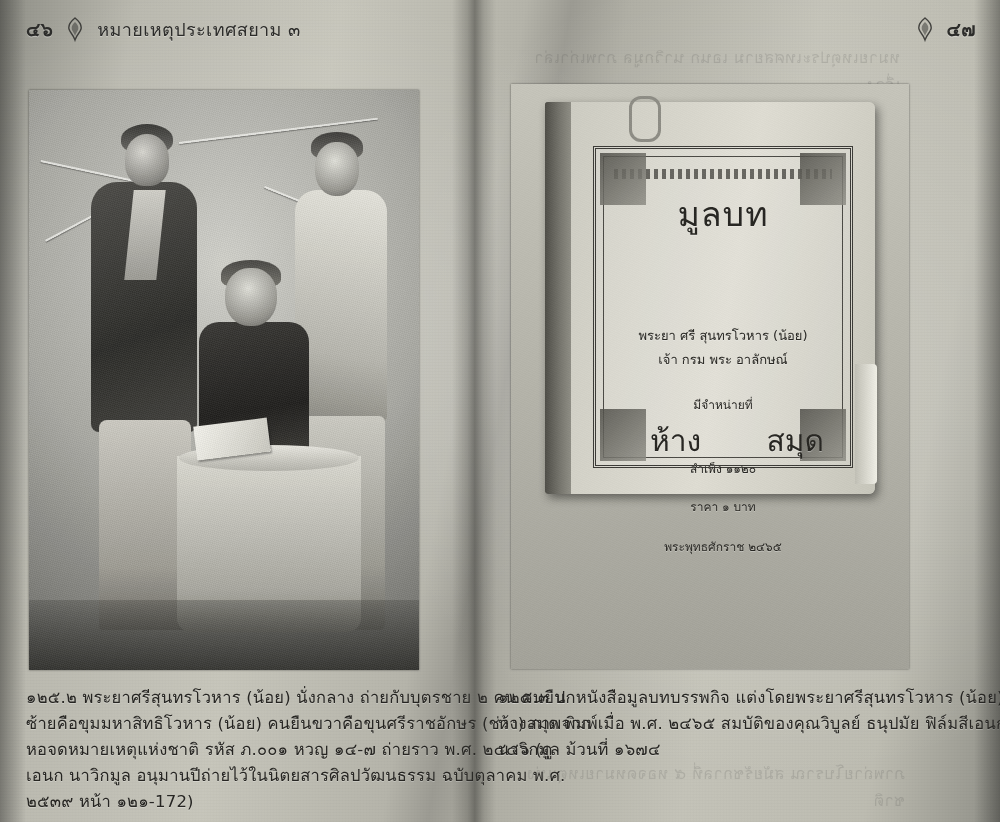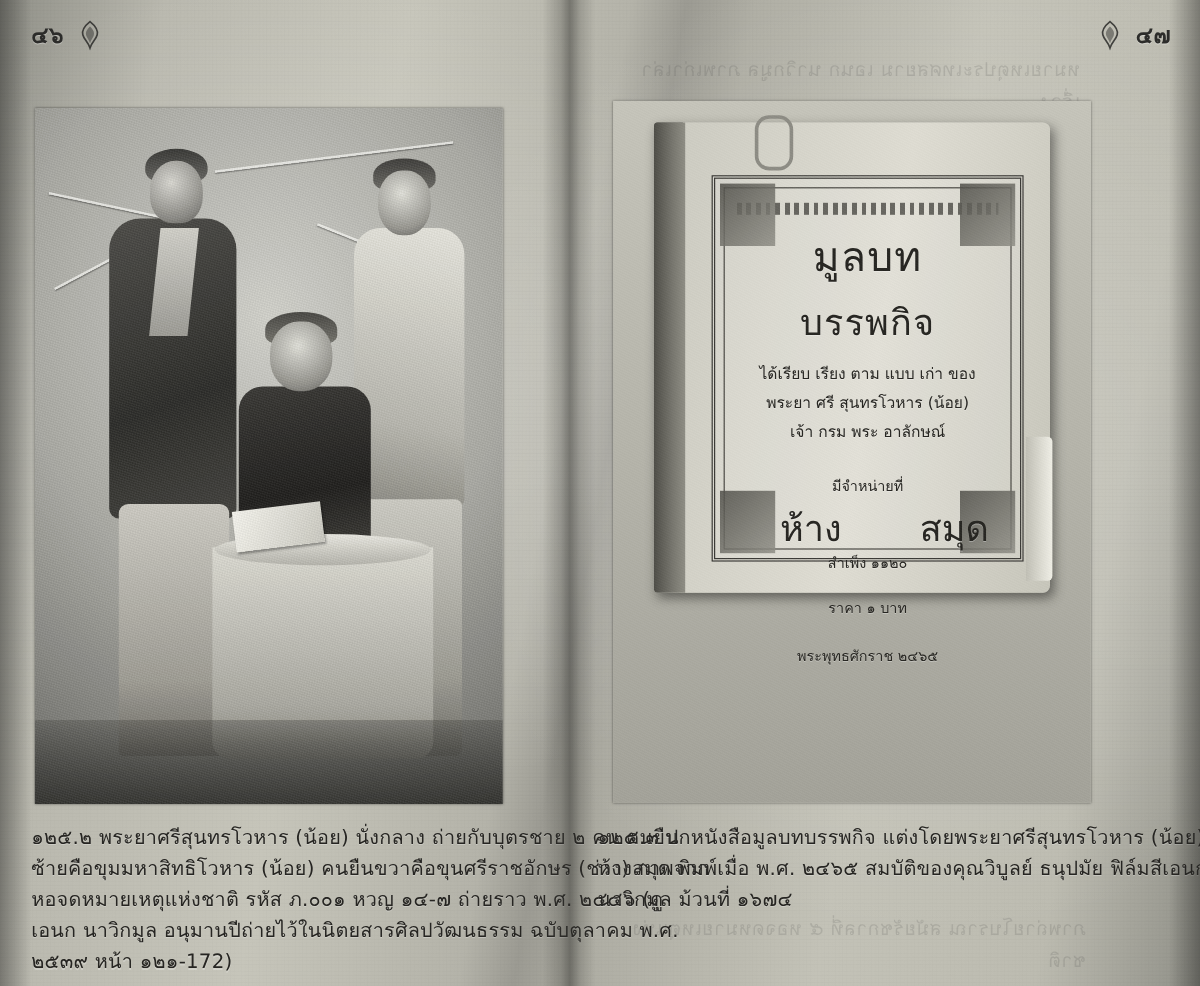--- a/index.html
+++ b/index.html
@@ -238,20 +238,21 @@
   <div class="ghost ghost-2">ภาพถ่ายโบราณ สมัยรัชกาลที่ ๕ หอจดหมายเหตุแห่งชาติ</div>
 
   <div class="hdr hdr-left">
     <span class="folio">๔๖</span>
     <span class="orn">
       <svg width="26" height="26" viewBox="0 0 26 26">
         <path d="M13 2 C8 6 6 9 7 13 C8 17 11 18 13 24 C15 18 18 17 19 13 C20 9 18 6 13 2 Z" fill="none" stroke="#2c2c2a" stroke-width="1.4"></path>
         <path d="M13 6 C10 9 9 11 10 14 C11 16 12 17 13 20 C14 17 15 16 16 14 C17 11 16 9 13 6 Z" fill="#2c2c2a" opacity=".55"></path>
       </svg>
     </span>
+    <span class="hdr-title">หมายเหตุประเทศสยาม ๓</span>
   </div>
 
   <div class="hdr hdr-right">
     <span class="orn">
       <svg width="26" height="26" viewBox="0 0 26 26">
         <path d="M13 2 C8 6 6 9 7 13 C8 17 11 18 13 24 C15 18 18 17 19 13 C20 9 18 6 13 2 Z" fill="none" stroke="#2c2c2a" stroke-width="1.4"></path>
         <path d="M13 6 C10 9 9 11 10 14 C11 16 12 17 13 20 C14 17 15 16 16 14 C17 11 16 9 13 6 Z" fill="#2c2c2a" opacity=".55"></path>
       </svg>
     </span>
     <span class="folio">๔๗</span>
@@ -295,22 +296,20 @@
         <div class="pagecurl"></div>
         <div class="frameOuter">
           <div class="frameInner"></div>
           <div class="rule-top"></div>
           <div class="corner c-tl"></div>
           <div class="corner c-tr"></div>
           <div class="corner c-bl"></div>
           <div class="corner c-br"></div>
 
           <div class="coverTxt ct-1">มูลบท</div>
-          <div class="coverTxt ct-2">บรรพกิจ</div>
-          <div class="coverTxt ct-3">ได้เรียบ เรียง ตาม แบบ เก่า ของ</div>
           <div class="coverTxt ct-4">พระยา ศรี สุนทรโวหาร  (น้อย)</div>
           <div class="coverTxt ct-5">เจ้า กรม พระ อาลักษณ์</div>
           <div class="coverTxt ct-6">มีจำหน่ายที่</div>
           <div class="coverTxt ct-7 ct-left">ห้าง</div>
           <div class="coverTxt ct-7 ct-right">สมุด</div>
           <div class="coverTxt ct-8">สำเพ็ง ๑๑๒๐</div>
           <div class="coverTxt ct-9">ราคา ๑ บาท</div>
           <div class="coverTxt ct-10">พระพุทธศักราช ๒๔๖๕</div>
         </div>
         <div class="clip"></div>

